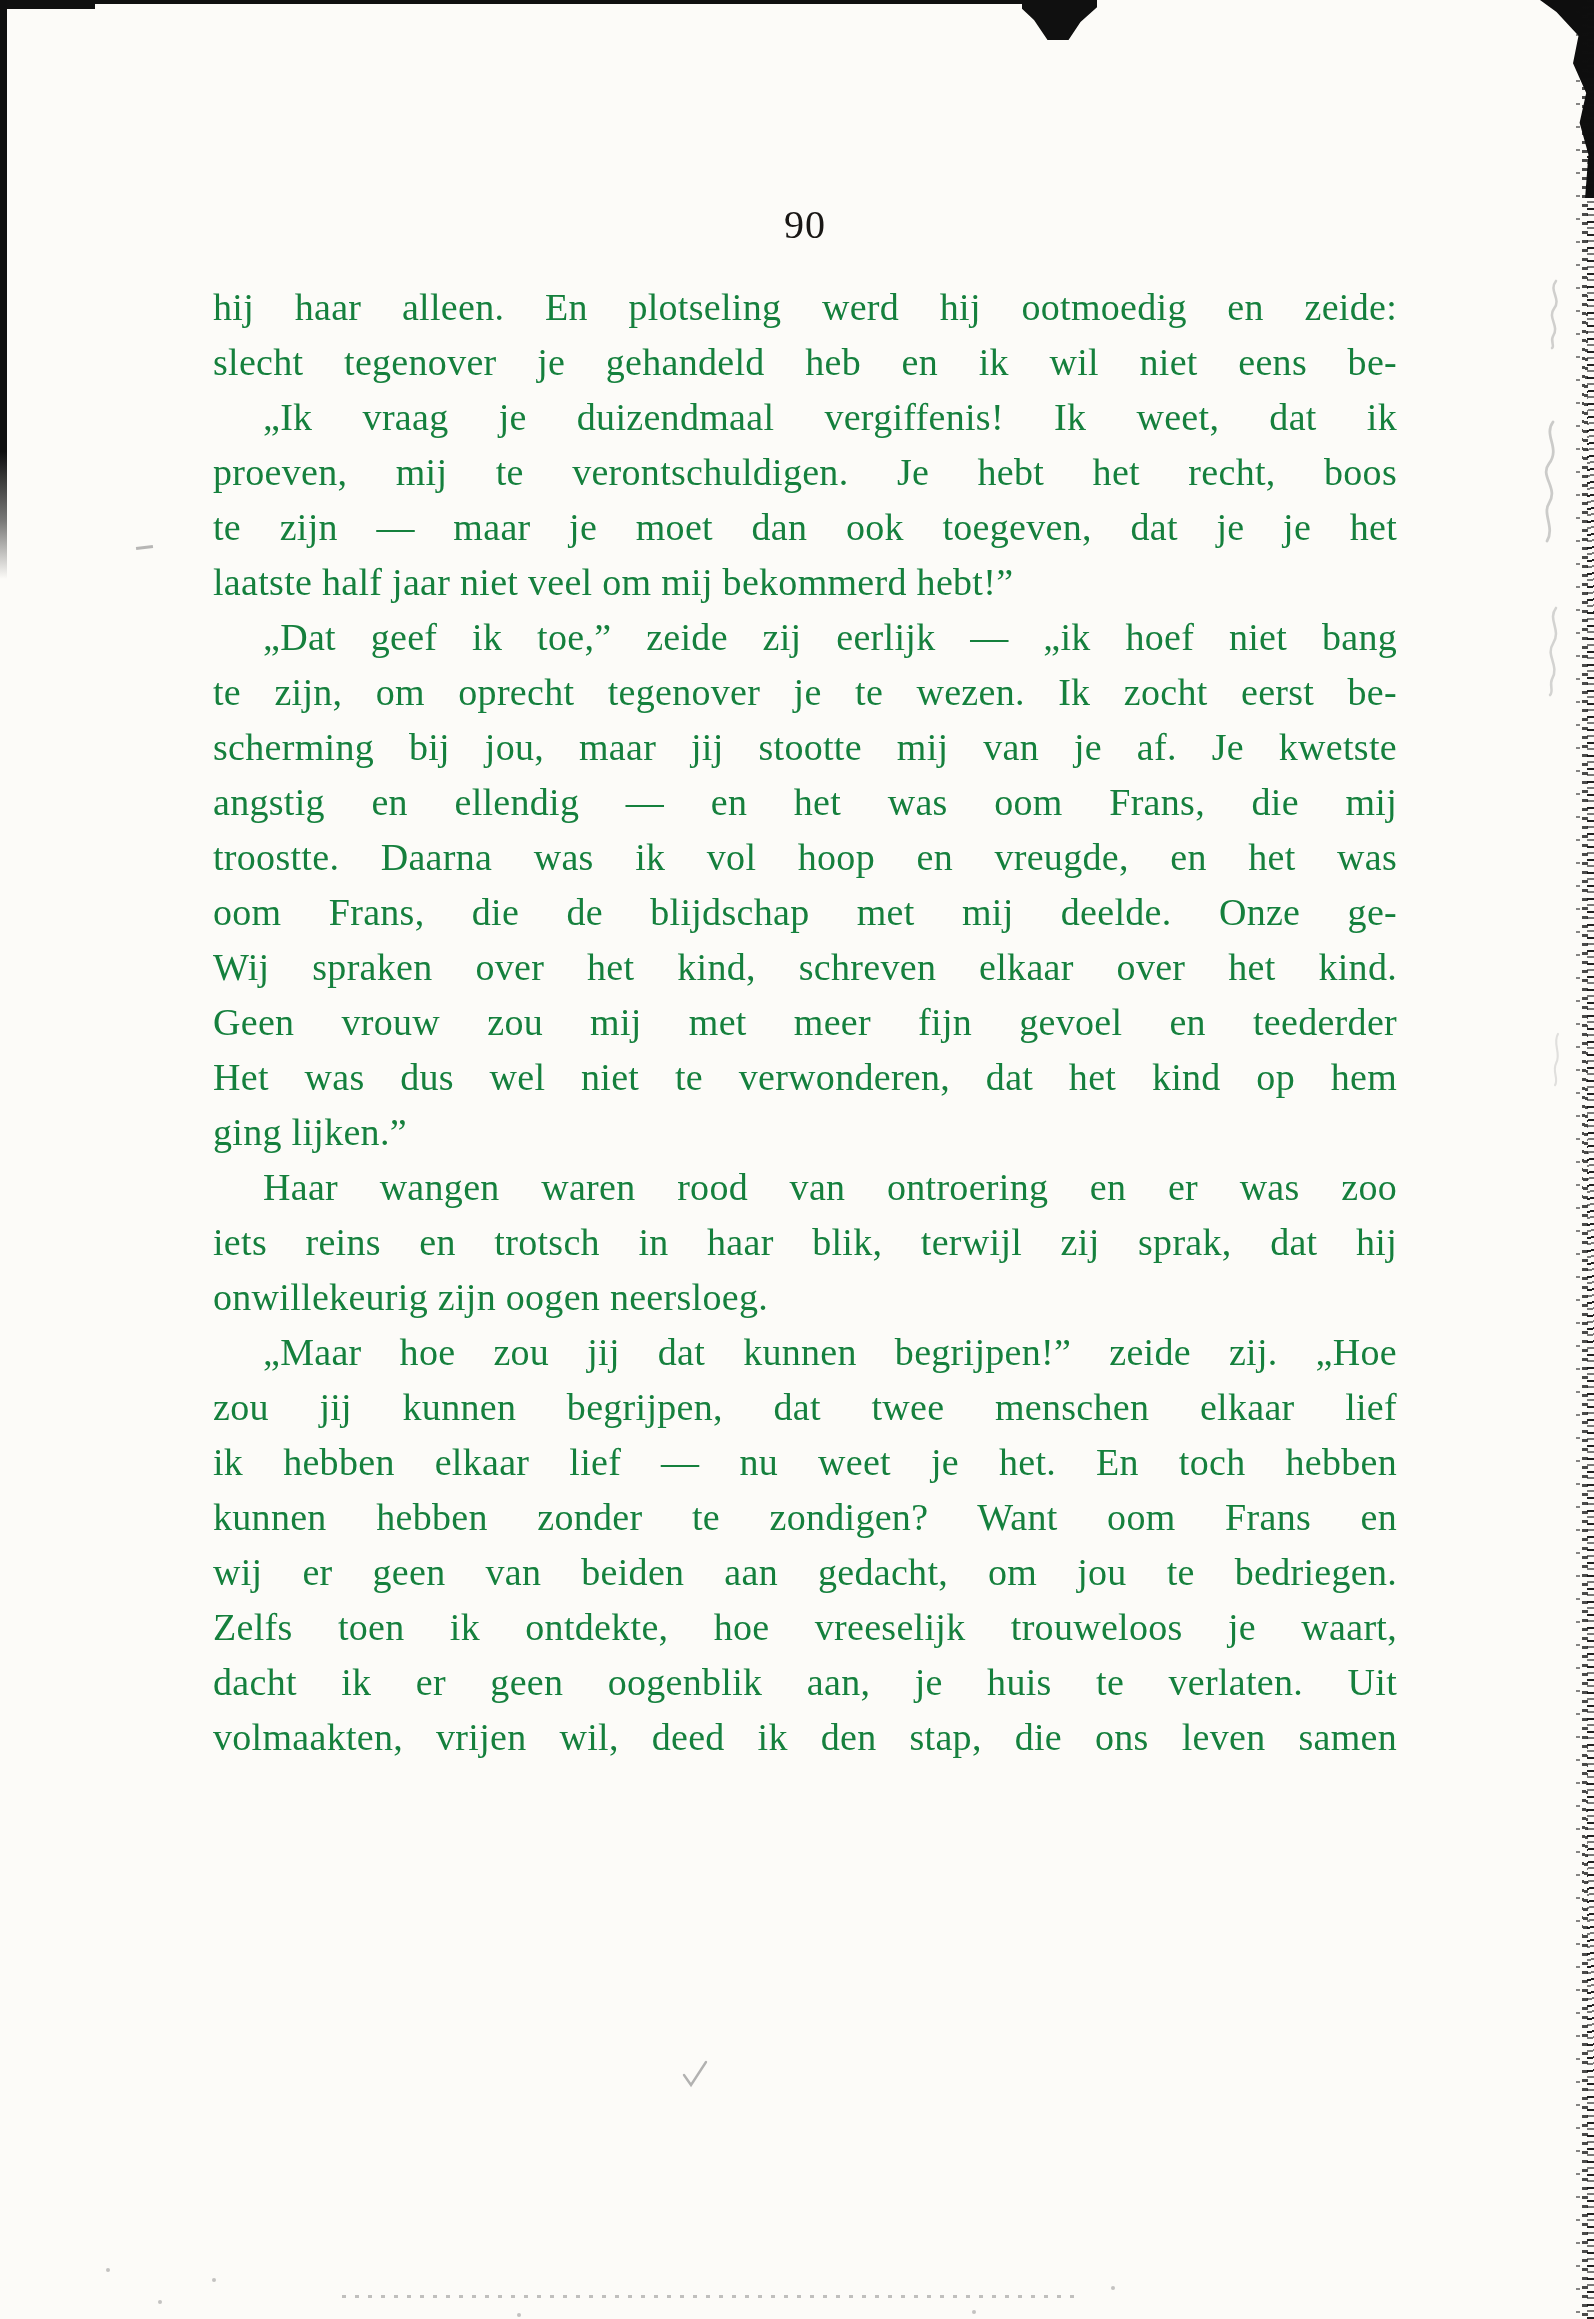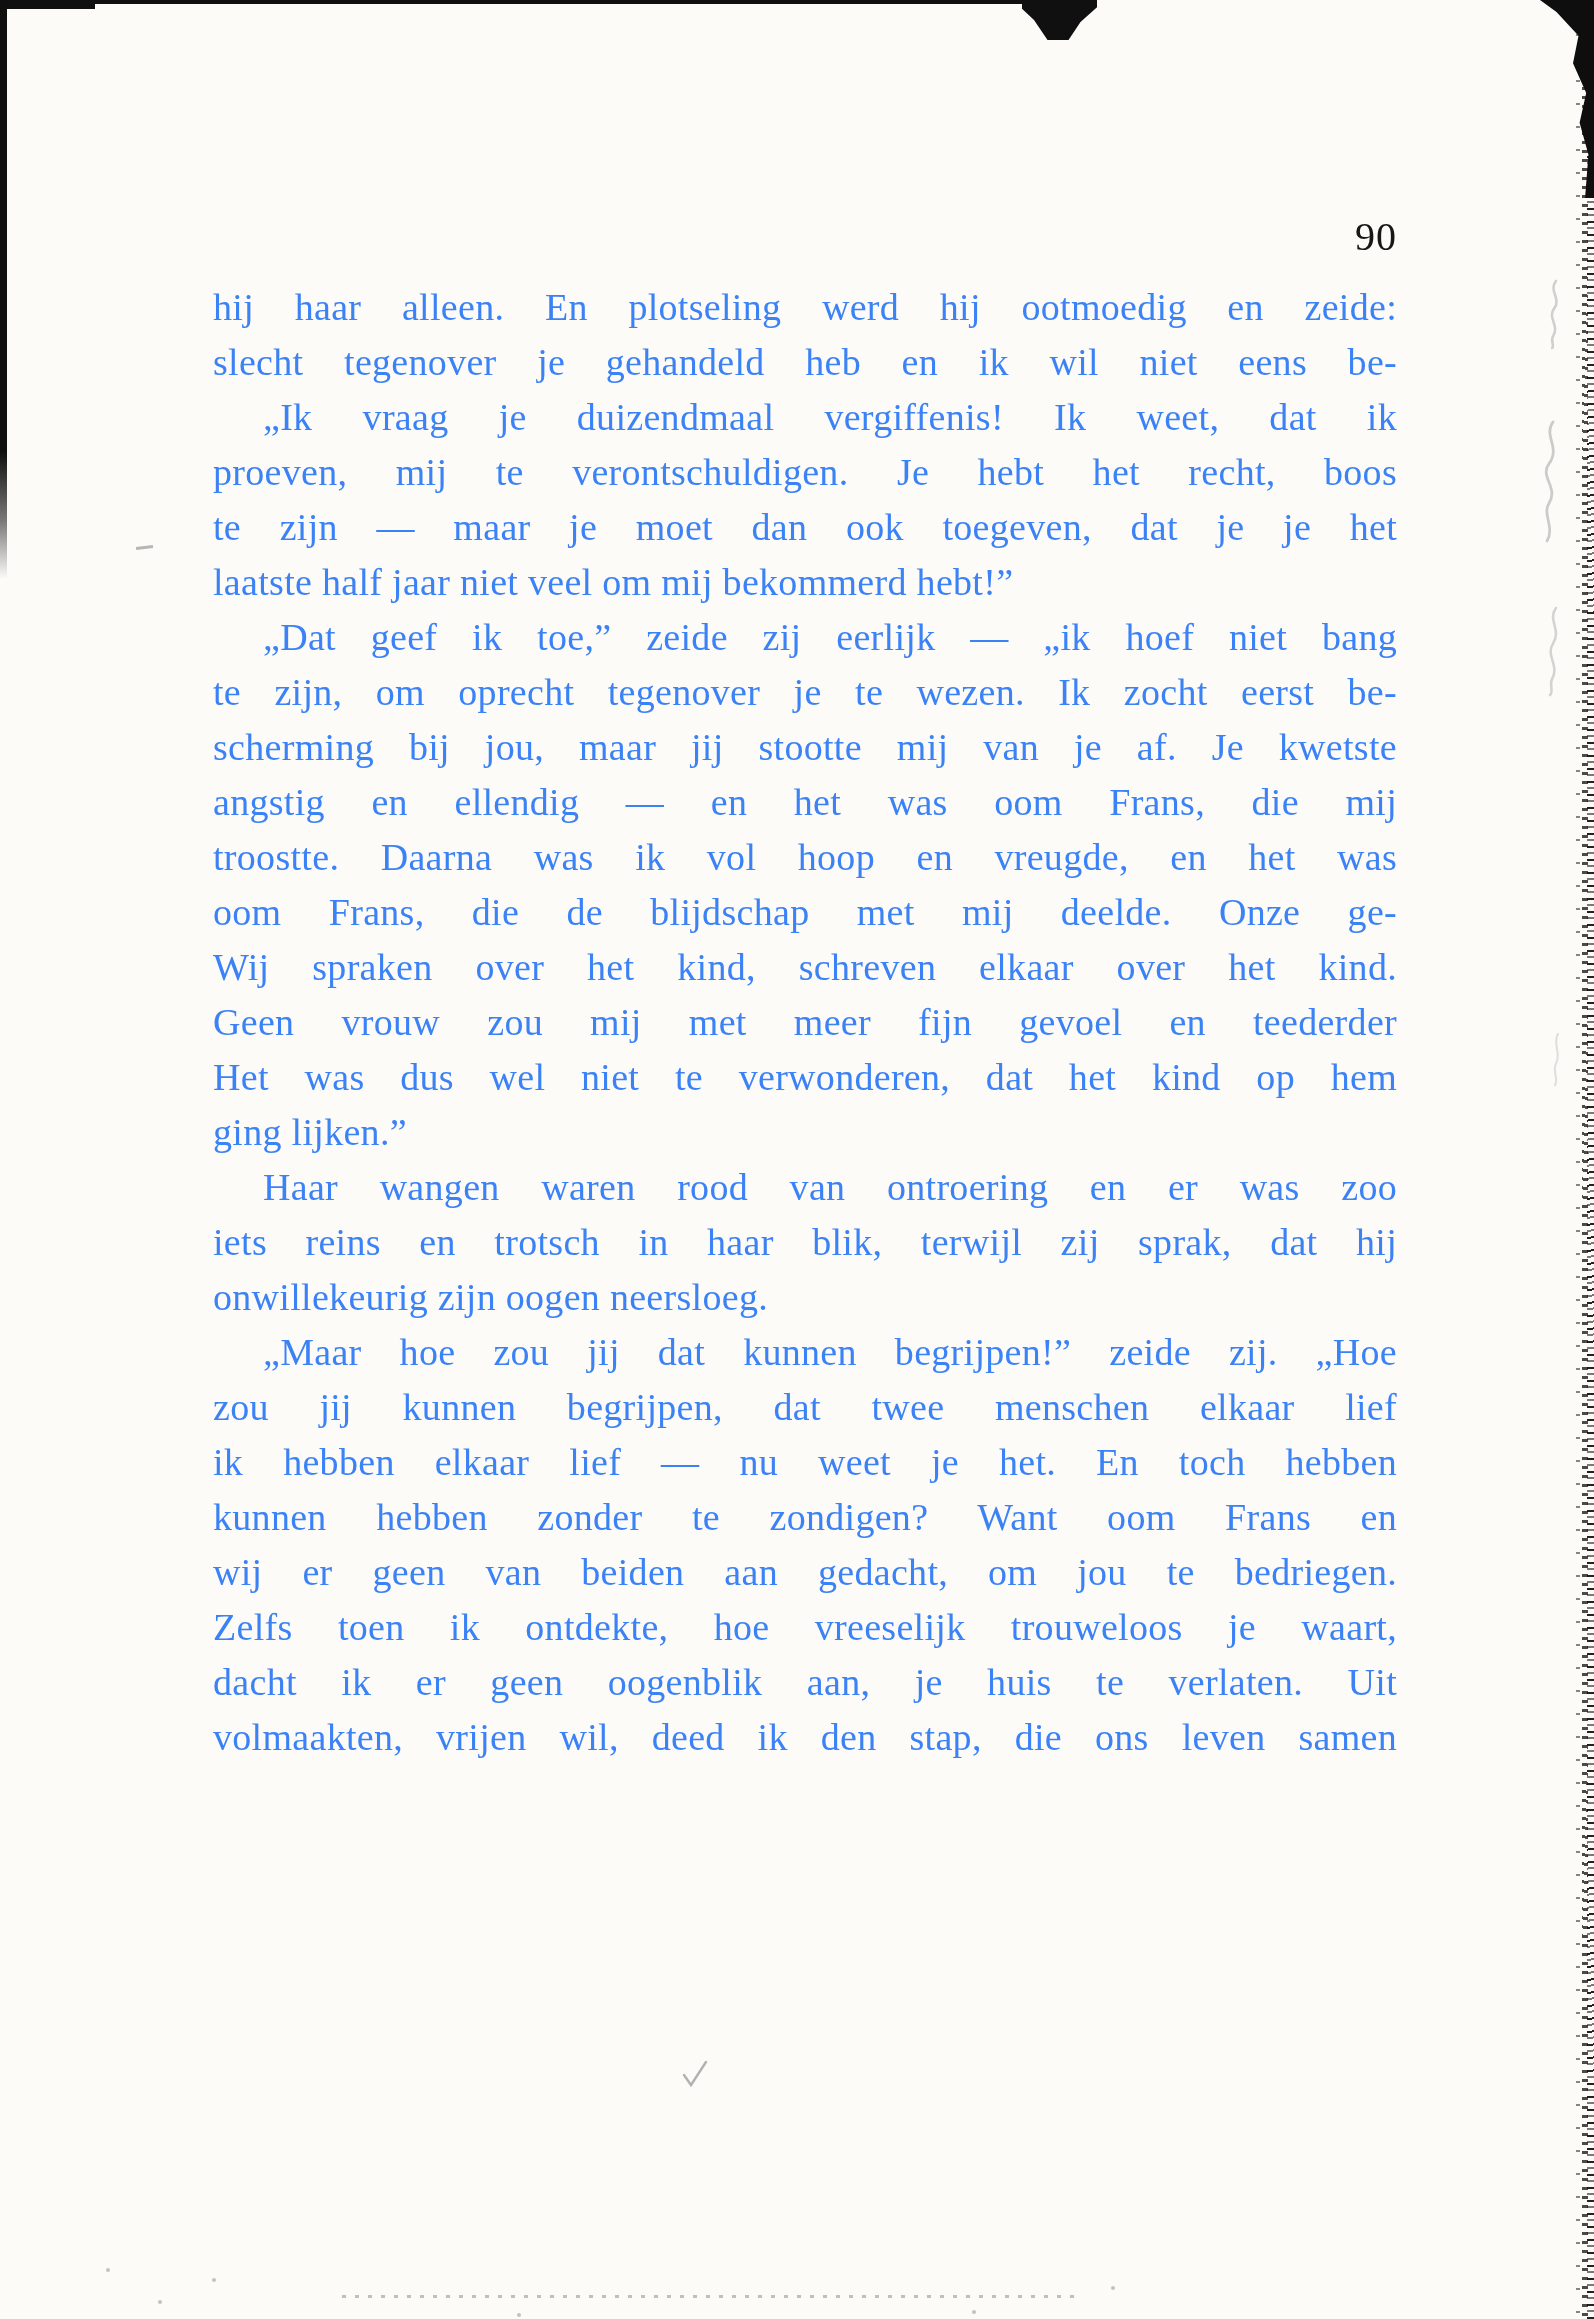--- a/index.html
+++ b/index.html
@@ -16,36 +16,35 @@
     font-family: "Liberation Serif", "DejaVu Serif", serif;
     color: #171513;
   }
 
   
   .page-number {
     position: absolute;
     top: 200px;
     left: 213px;
     width: 1184px;
-    text-align: right;
+    text-align: center;
     font-size: 40px;
     line-height: 50px;
     letter-spacing: 1px;
     color: #191715;
-    margin-top: 12px;
   }
 
   
   .text-block {
     position: absolute;
     left: 213px;
     top: 280px;
     width: 1184px;
     font-size: 38px;
-    color: #3b82f6;
+    color: #15803d;
   }
   .line {
     height: 55px;
     line-height: 55px;
     text-align: justify;
     text-align-last: justify;
     letter-spacing: 0.3px;
   }
   .line.flush { text-align-last: left; }
   .line.indent { text-indent: 50px; }

